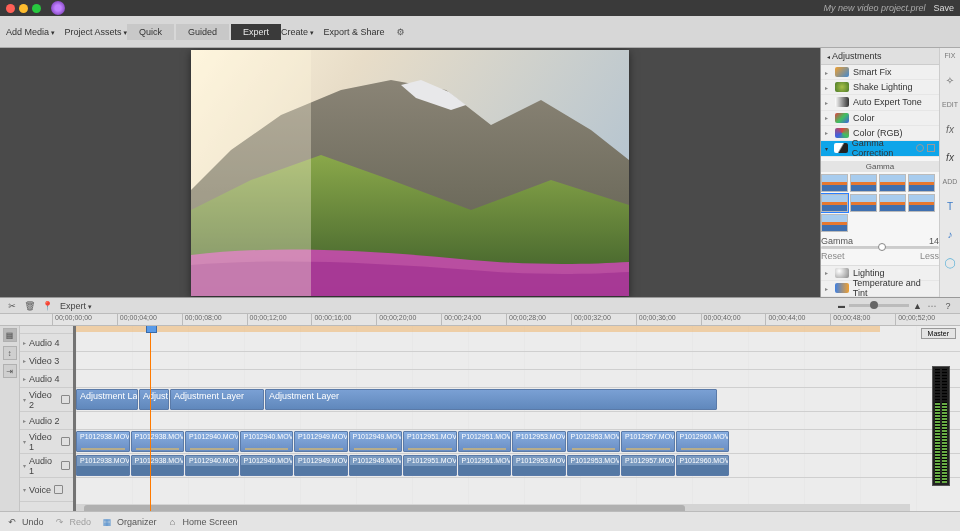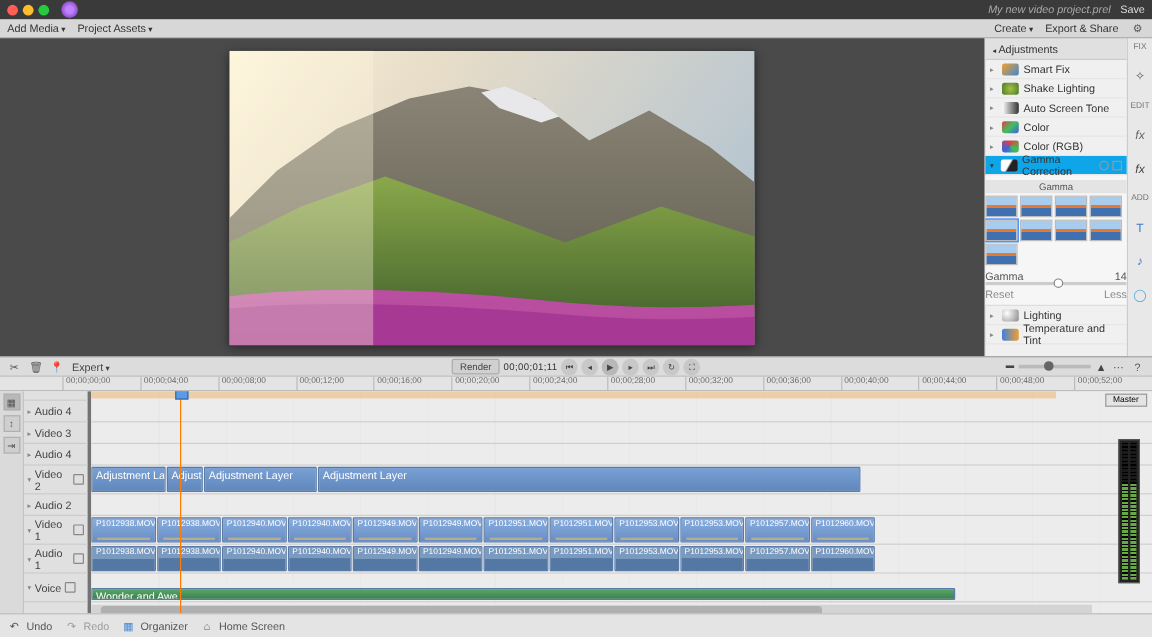--- a/index.html
+++ b/index.html
@@ -5,21 +5,21 @@
 *{margin:0;padding:0;box-sizing:border-box;font-family:Arial,sans-serif;font-size:9px;-webkit-font-smoothing:antialiased}
 body{background:#4a4a4a;width:960px;height:531px;overflow:hidden;display:flex;flex-direction:column}
 
 .titlebar{height:16px;background:#3a3a3a;display:flex;align-items:center;padding:0 6px;color:#aaa;font-size:9px;font-style:italic;justify-content:space-between}
 .tb-left{display:flex;gap:4px;align-items:center}
 .dot{width:9px;height:9px;border-radius:50%}
 .dot.r{background:#ff5f56}.dot.y{background:#ffbd2e}.dot.g{background:#27c93f}
 .tb-logo{width:14px;height:14px;border-radius:50%;background:radial-gradient(circle,#c080ff 30%,#652a9e);margin-left:6px}
 .tb-right{display:flex;gap:8px;align-items:center}
 
-.toolbar{height:16px;background:#d7d7d7;display:flex;align-items:center;padding:0 6px;border-bottom:1px solid #aaa;color:#333;font-size:10px;justify-content:space-between}
+.toolbar{height:32px;background:#d7d7d7;display:flex;align-items:center;padding:0 6px;border-bottom:1px solid #aaa;color:#333;font-size:10px;justify-content:flex-start}
 .tb-section{display:flex;align-items:center;gap:10px}
 .tb-tabs{display:flex;gap:2px}
 .tb-tab{padding:3px 12px;background:#c8c8c8;color:#333;cursor:pointer}
 .tb-tab.active{background:#3a3a3a;color:#e8e8e8}
 .tb-btn{color:#333;cursor:pointer}
 .chev::after{content:" ▾";font-size:7px}
 
 .main{flex:1;display:flex;min-height:0}
 .canvas{flex:1;background:#4a4a4a;display:flex;align-items:center;justify-content:center;overflow:hidden}
 .preview{width:438px;height:246px;background:#111;box-shadow:0 2px 8px rgba(0,0,0,.5);position:relative;overflow:hidden}
@@ -109,20 +109,25 @@
   <div class="tb-right">
     <span>My new video project.prel</span>
     <span style="color:#ddd;font-style:normal;cursor:pointer">Save</span>
   </div>
 </div>
 
 <div class="toolbar">
   <div class="tb-section">
     <span class="tb-btn chev">Add Media</span>
     <span class="tb-btn chev">Project Assets</span>
+  </div>
+  <div class="tb-tabs">
+    <div class="tb-tab">Quick</div>
+    <div class="tb-tab">Guided</div>
+    <div class="tb-tab active">Expert</div>
   </div>
   <div class="tb-section">
     <span class="tb-btn chev">Create</span>
     <span class="tb-btn">Export &amp; Share</span>
     <span class="ctrl-ic">⚙</span>
   </div>
 </div>
 
 <div class="main">
   <div class="canvas">
@@ -166,21 +171,21 @@
             <span>Smart Fix</span>
           </div>
       <div class="adj-row">
             <span class="tri">▸</span>
             <span class="adj-ic" style="background:radial-gradient(circle,#a8c048,#4a7a28)"></span>
             <span>Shake Lighting</span>
           </div>
       <div class="adj-row">
             <span class="tri">▸</span>
             <span class="adj-ic" style="background:linear-gradient(90deg,#fff,#333)"></span>
-            <span>Auto Screen Tone</span>
+            <span>Auto Expert Tone</span>
           </div>
       <div class="adj-row">
             <span class="tri">▸</span>
             <span class="adj-ic" style="background:linear-gradient(135deg,#e04040,#40c060,#4060e0)"></span>
             <span>Color</span>
           </div>
       <div class="adj-row">
             <span class="tri">▸</span>
             <span class="adj-ic" style="background:conic-gradient(#e04040,#40c060,#4060e0,#e04040)"></span>
             <span>Color (RGB)</span>
@@ -250,31 +255,20 @@
   </div>
 </div>
 
 <div class="lower">
   <div class="ctrlbar">
     <span class="ctrl-ic">✂</span>
     <span class="ctrl-ic">🗑</span>
     <span class="ctrl-ic">📍</span>
     <span class="chev">Expert</span>
 
-    <div class="play-group">
-      <span class="render-btn">Render</span>
-      <span class="tc">00;00;01;11</span>
-      <div class="pg-btn">⏮</div>
-      <div class="pg-btn">◂</div>
-      <div class="pg-btn play">▶</div>
-      <div class="pg-btn">▸</div>
-      <div class="pg-btn">⏭</div>
-      <div class="pg-btn">↻</div>
-      <div class="pg-btn">⛶</div>
-    </div>
     <div class="spacer"></div>
     <div class="zoom">
       <span style="font-size:7px">▬</span>
       <div class="ztrack">
           <div class="zknob"></div>
         </div>
       <span>▲</span>
       <span class="ctrl-ic">⋯</span>
       <span class="ctrl-ic">?</span>
     </div>
@@ -385,23 +379,20 @@
           <div class="clip aud" style="left: 218px; width: 53.5px;">P1012949.MOV [A]</div>
           <div class="clip aud" style="left: 272.5px; width: 53.5px;">P1012949.MOV [A]</div>
           <div class="clip aud" style="left: 327px; width: 53.5px;">P1012951.MOV [A]</div>
           <div class="clip aud" style="left: 381.5px; width: 53.5px;">P1012951.MOV [A]</div>
           <div class="clip aud" style="left: 436px; width: 53.5px;">P1012953.MOV [A]</div>
           <div class="clip aud" style="left: 490.5px; width: 53.5px;">P1012953.MOV [A]</div>
           <div class="clip aud" style="left: 545px; width: 53.5px;">P1012957.MOV [A]</div>
           <div class="clip aud" style="left: 599.5px; width: 53.5px;">P1012960.MOV [A]</div>
         </div>
 
-      <div class="track" style="top:152px;height:24px">
-        <div class="clip mus" style="left:0;width:720px;top:12px;height:10px"><span>Wonder and Awe</span></div>
-      </div>
 
       <div class="hscroll" style="top:178px">
           <div class="bar"></div>
         </div>
 
       <div class="meters">
         <div class="meter"></div>
         <div class="meter"></div>
       </div>
     </div>

